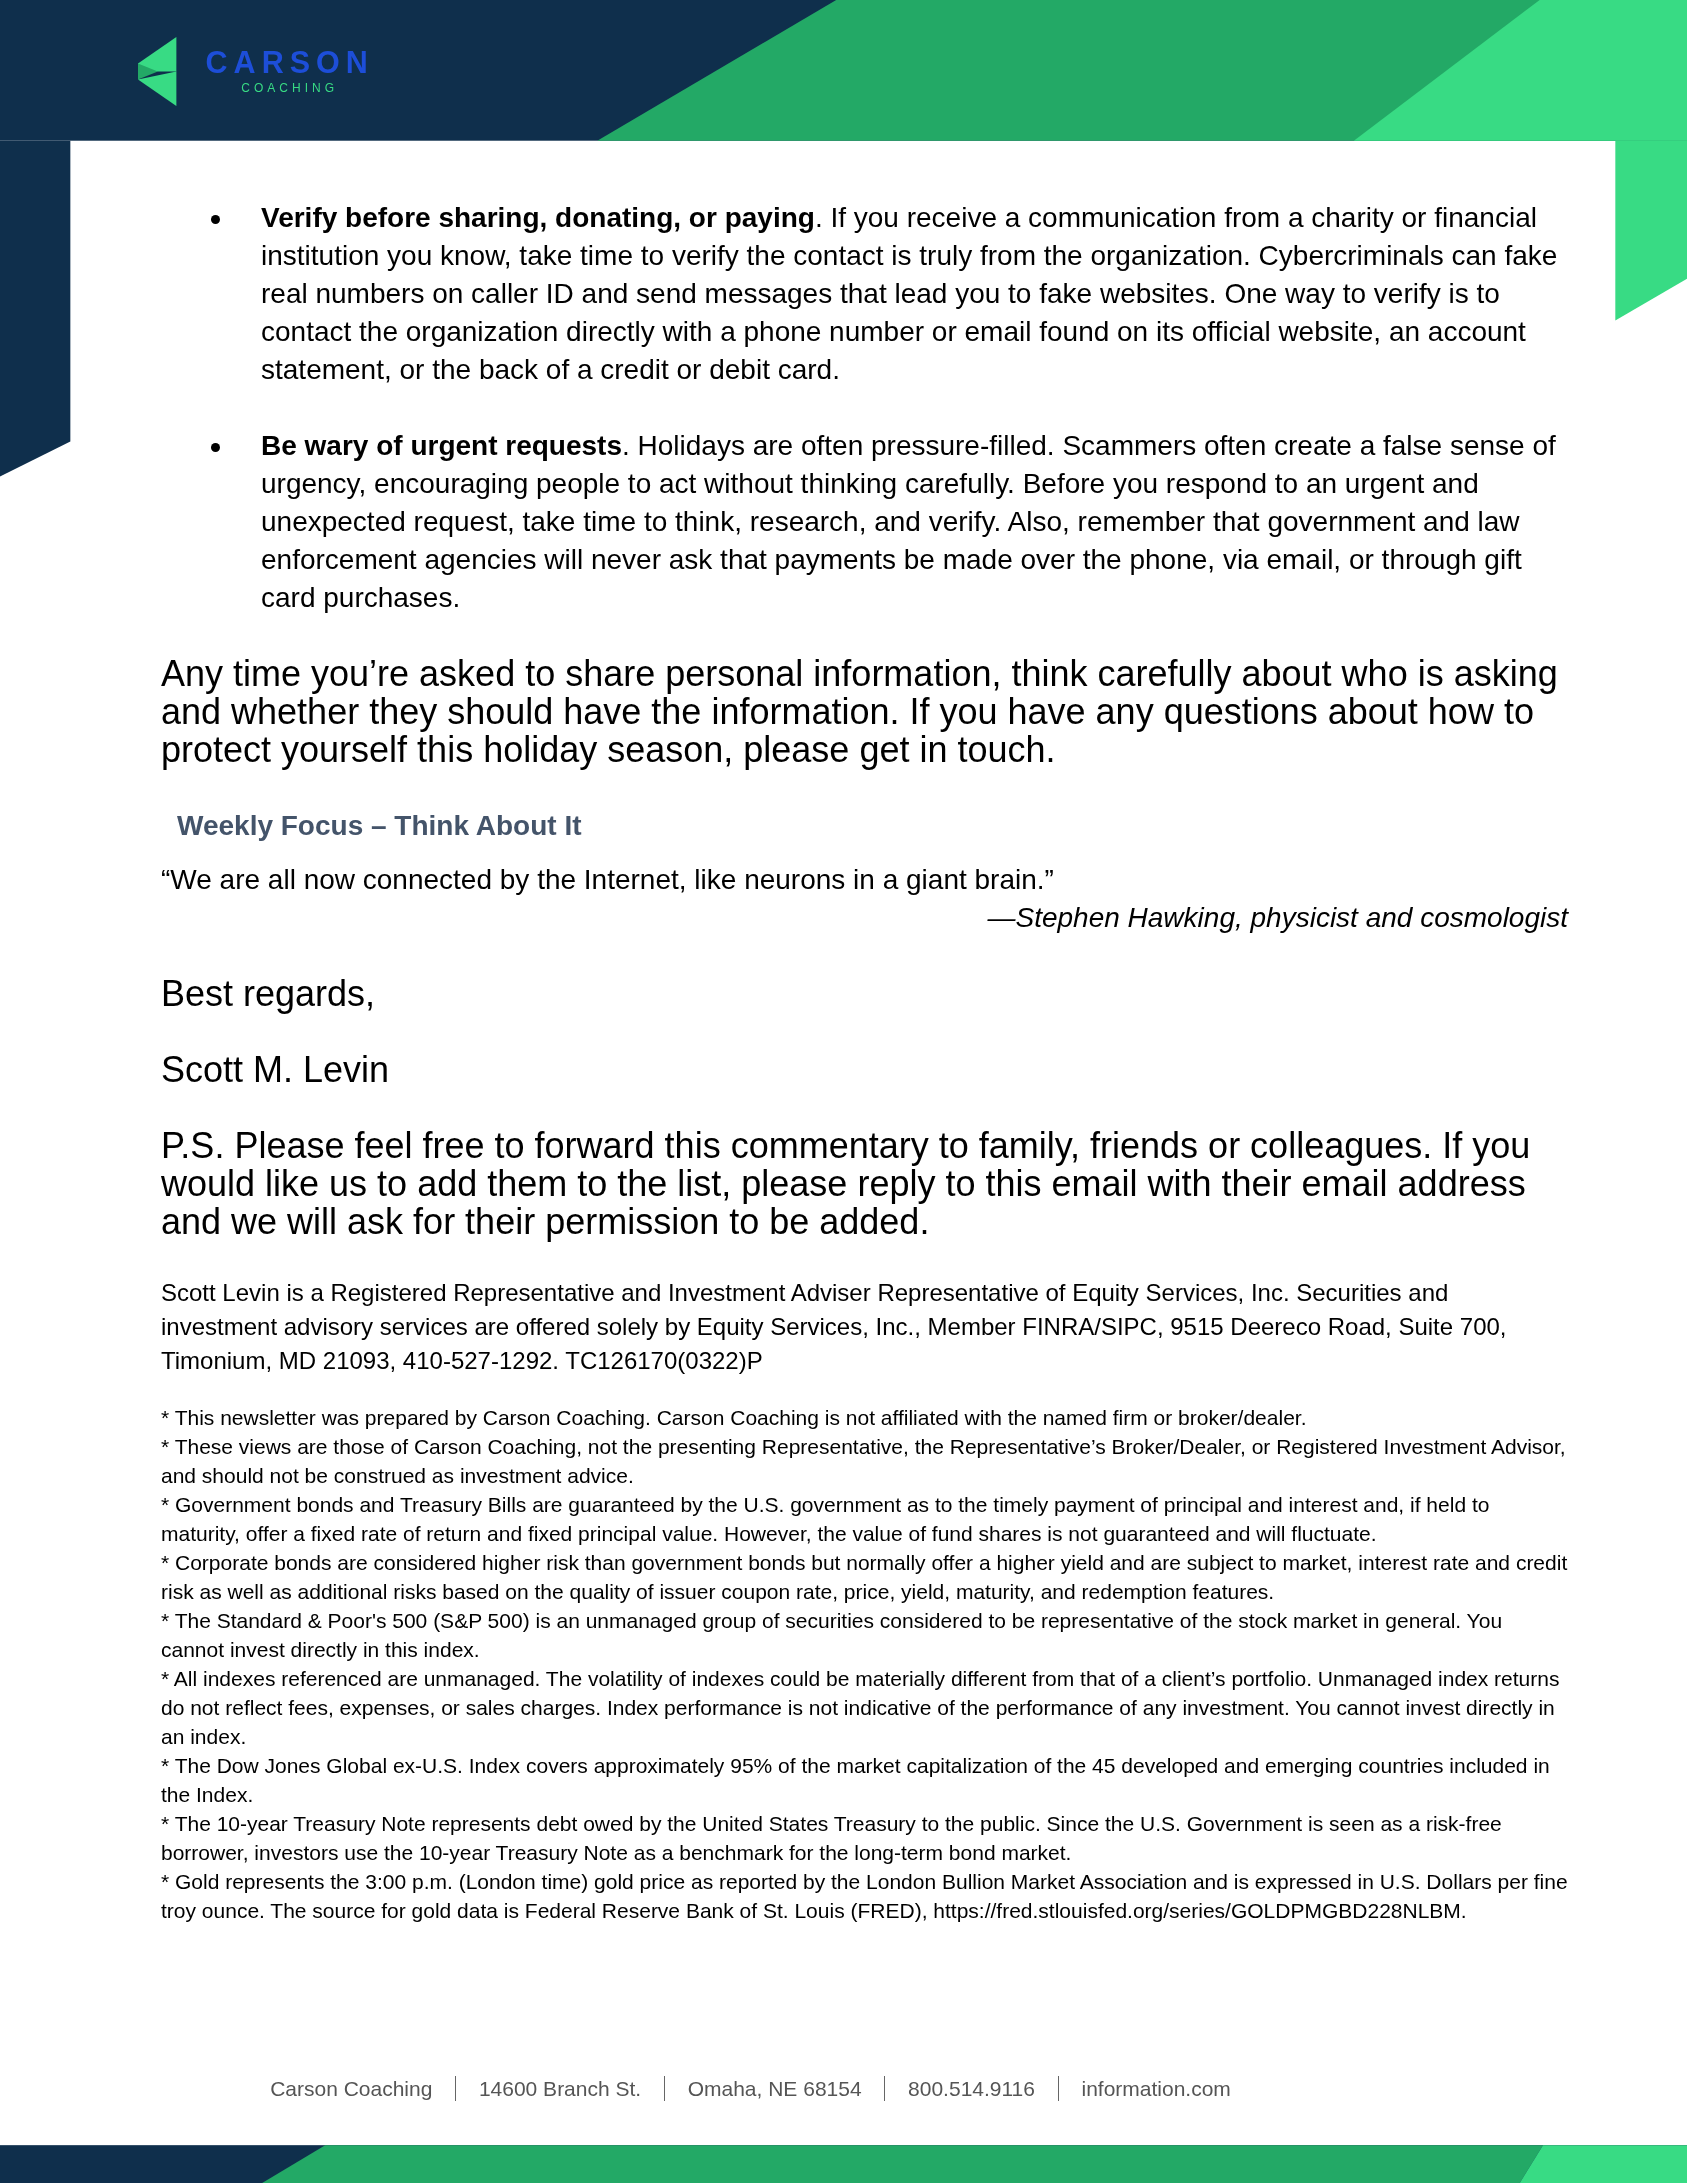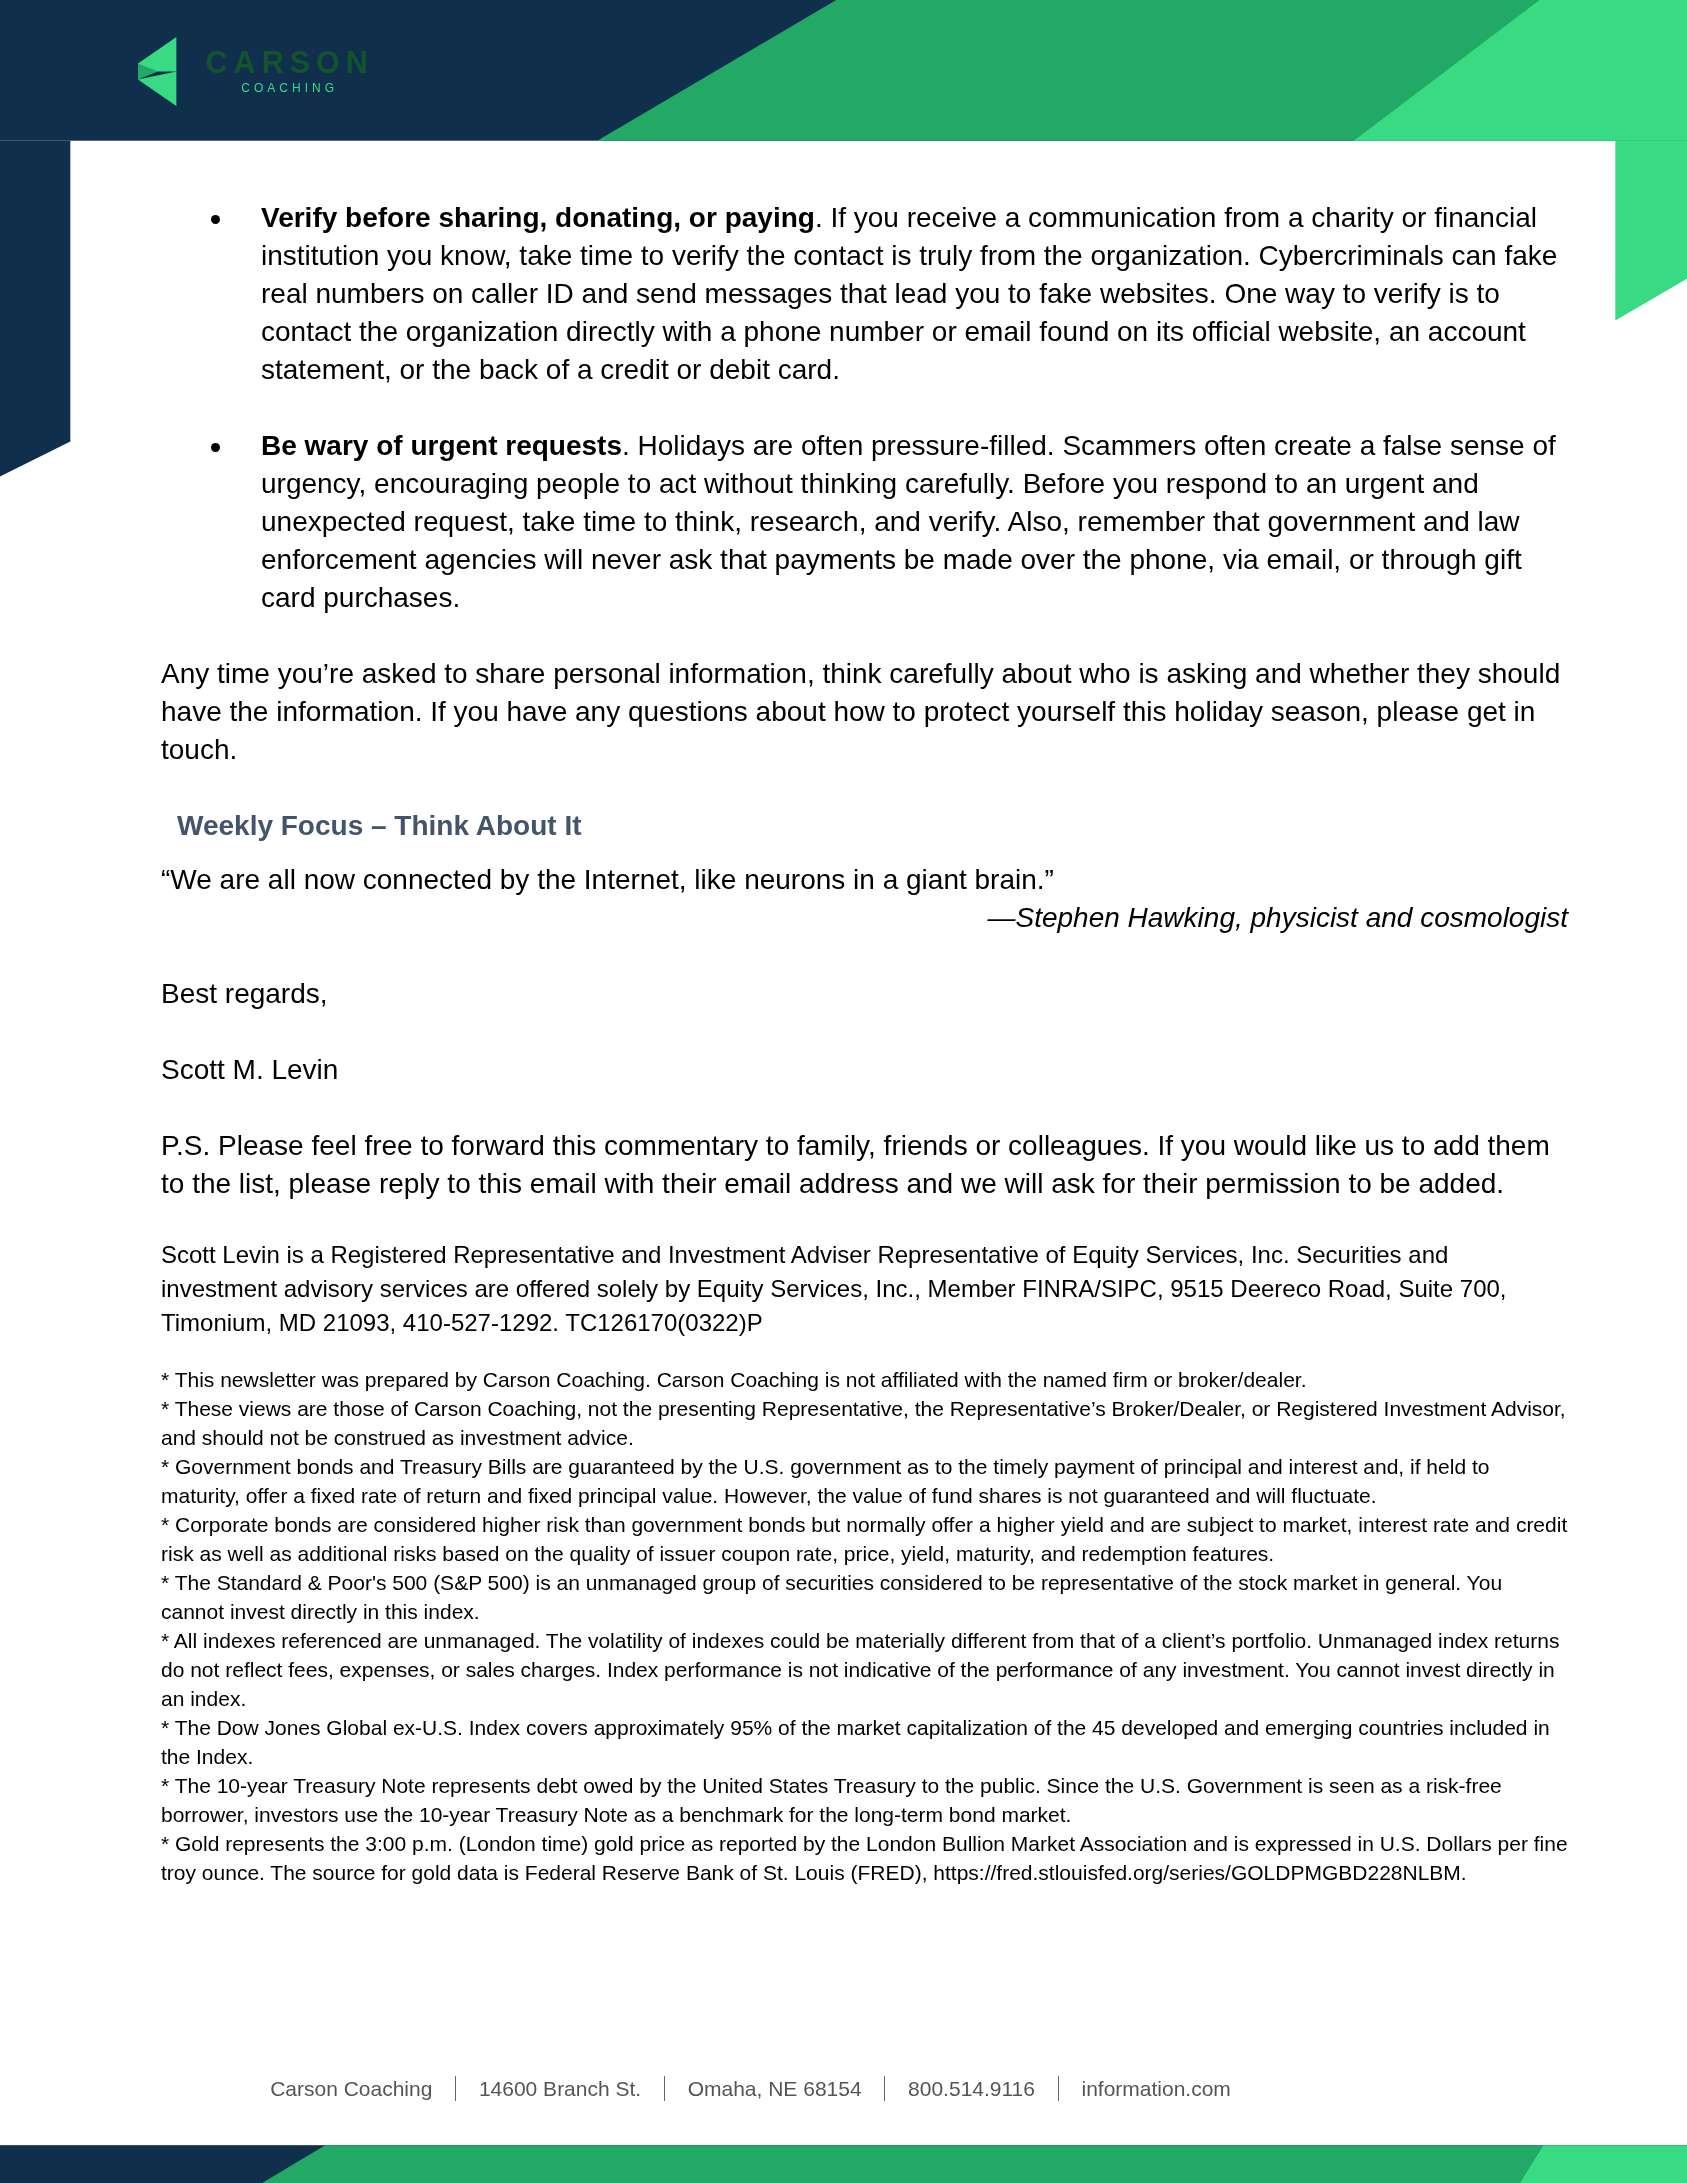--- a/index.html
+++ b/index.html
@@ -6,28 +6,28 @@
   body {
     width: 1687px; height: 2183px; position: relative; overflow: hidden;
     background: #ffffff;
     font-family: "Liberation Sans", sans-serif;
     color: #000;
   }
   .bg-svg { position: absolute; left: 0; top: 0; width: 1687px; height: 2183px; z-index: 0; }
   .logo { position: absolute; left: 138px; top: 37px; width: 259px; height: 69px; z-index: 2; display: flex; align-items: center; }
   .logo-mark { width: 41px; height: 69px; }
   .logo-text { margin-left: 26.6px; display: flex; flex-direction: column; align-items: center; }
-  .logo-name { color: #14532d; font-weight: 700; font-size: 30.5px; letter-spacing: 6px; line-height: 30.5px; text-align: center; }
+  .logo-name { color: #1d4ed8; font-weight: 700; font-size: 30.5px; letter-spacing: 6px; line-height: 30.5px; text-align: center; }
   .logo-sub { color: #38db84; font-weight: 400; font-size: 12px; letter-spacing: 4px; line-height: 14.6px; margin-top: 4px; }
 
   .content { position: absolute; left: 161px; top: 199px; width: 1407px; z-index: 2; }
   .bullet-list { list-style: none; margin: 0; padding: 0; }
   .bullet { position: relative; padding-left: 100px; font-size: 28px; line-height: 38px; margin-bottom: 38px; }
   .bullet-dot { position: absolute; left: 50px; top: 16px; width: 9.3px; height: 9.3px; border-radius: 50%; background: #000; }
-  .p { font-size: 28px; line-height: 38px; margin: 0 0 38px 0; }
+  .p { font-size: 36px; line-height: 38px; margin: 0 0 38px 0; }
   .focus-title { font-size: 28px; line-height: 38px; font-weight: 700; color: #44546a; margin: 16px; }
   .quote { font-size: 28px; line-height: 38px; margin: 0; }
   .attribution { font-size: 28px; line-height: 38px; font-style: italic; text-align: right; margin: 0 0 38px 0; padding-right: 0; }
   .disclosure { font-size: 24px; line-height: 34px; margin: -2.7px 0 25px 0; }
   .fine { font-size: 21px; line-height: 29px; margin: 0; }
   .fine-item { margin: 0; }
 
   .footer { position: absolute; left: 0; top: 2076px; width: 1501px; text-align: center; font-size: 21px; color: #555; z-index: 2; display: flex; justify-content: center; align-items: center; }
   .footer-item { padding: 0 22.6px; }
   .footer-sep { display: inline-block; width: 1.3px; height: 25px; background: #666; }

